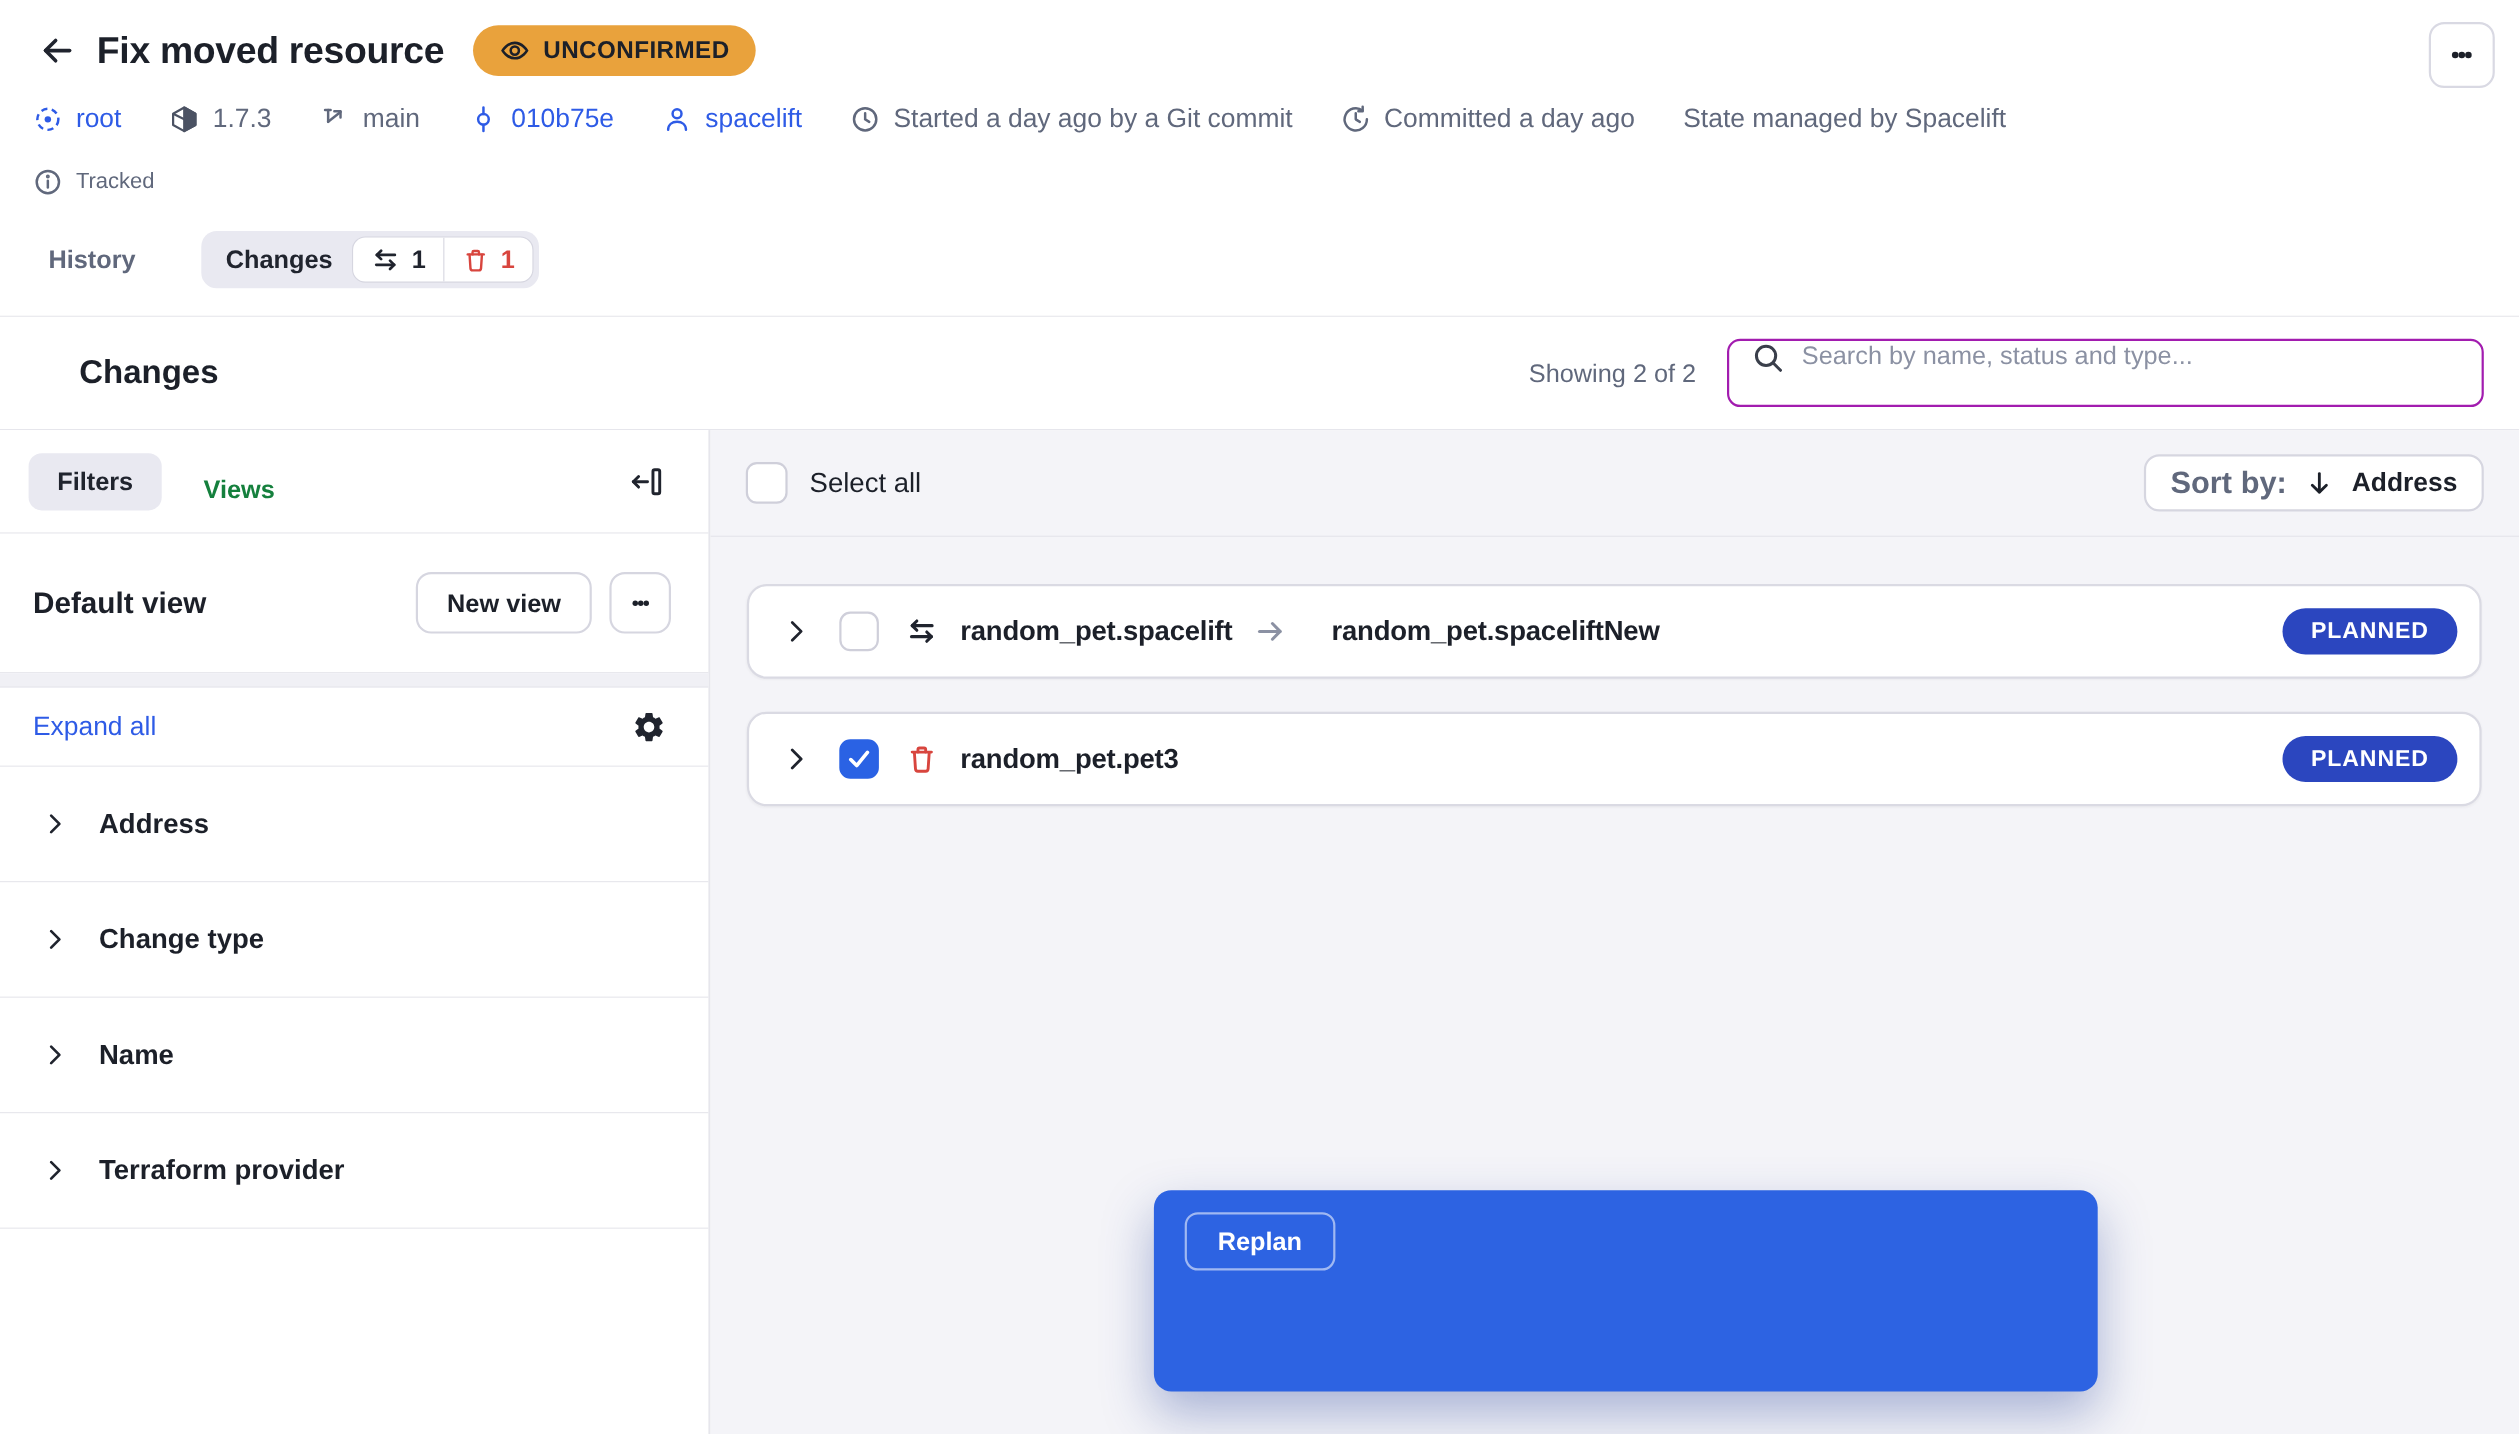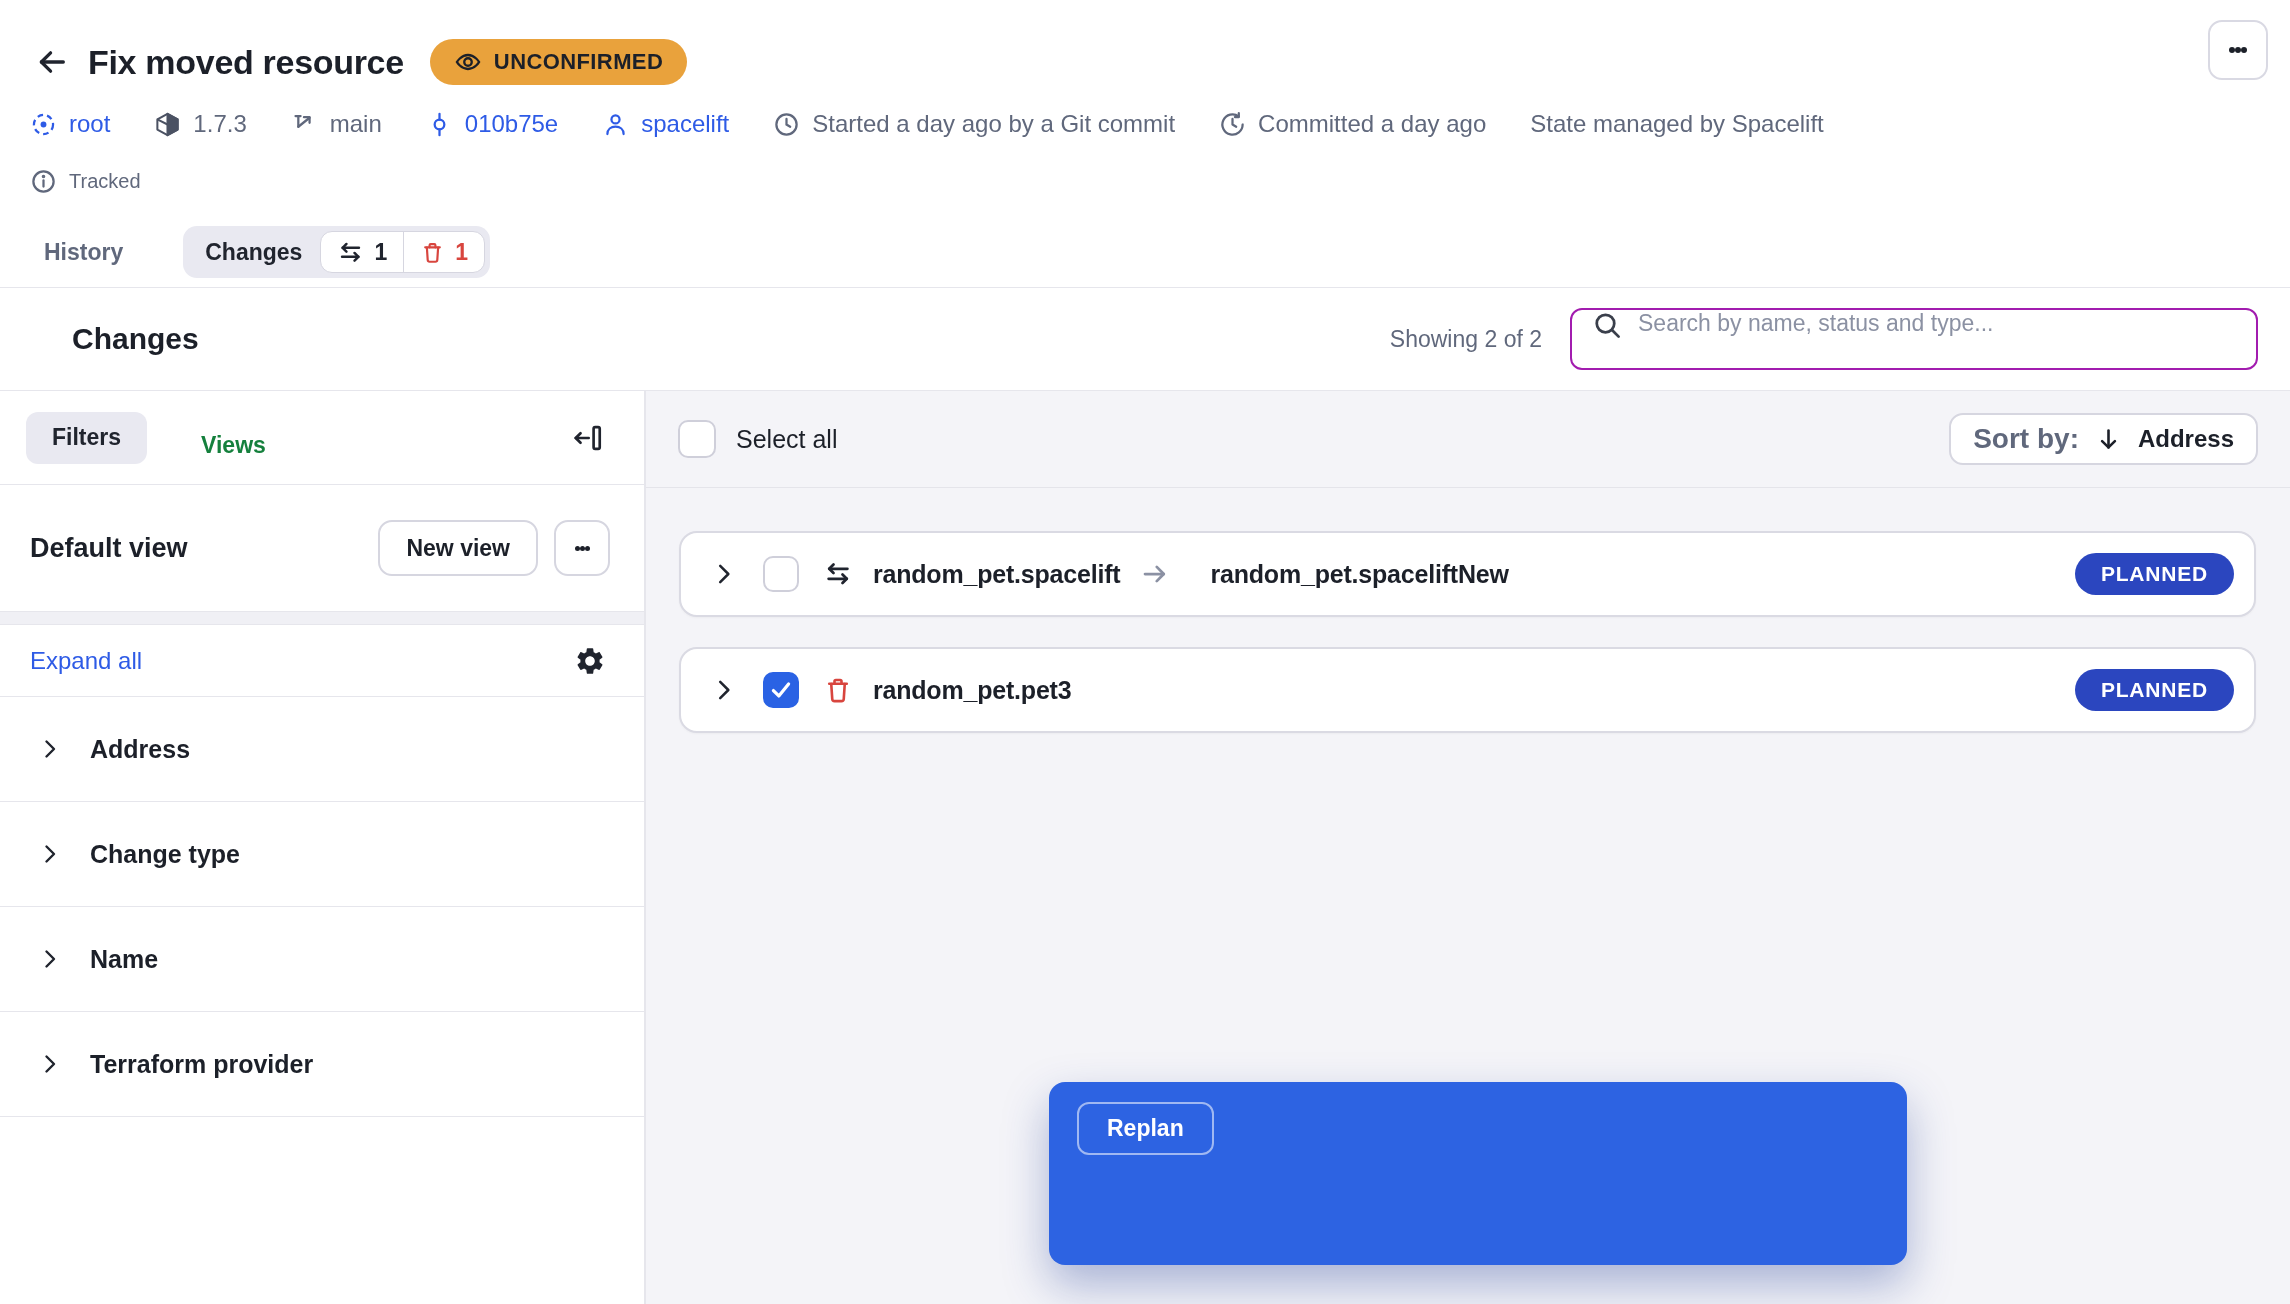--- a/index.html
+++ b/index.html
@@ -6,21 +6,21 @@
   html,body { background:#fff; }
   .page {
     position:relative; width:2290px; height:1304px; overflow:hidden;
     font-family:"Liberation Sans","DejaVu Sans",sans-serif;
     color:#20242e; background:#fff;
   }
   .ic { display:inline-flex; align-items:center; justify-content:center; flex:none; }
   svg { display:block; }
 
   
-  .hdr { padding:38px 30px 0 30px; height:288px; border-bottom:1px solid #e6e6ec; position:relative; }
+  .hdr { padding:22px 30px 0 30px; height:288px; border-bottom:1px solid #e6e6ec; position:relative; }
   .hdr-row1 { display:flex; align-items:center; height:48px; }
   .back-btn { width:44px; height:44px; display:flex; align-items:center; justify-content:center; cursor:pointer; }
   .run-title { font-size:34px; font-weight:700; margin-left:14px; letter-spacing:-0.3px; color:#1c2029; }
   .badge-unconfirmed {
     margin-left:26px; height:46px; display:inline-flex; align-items:center; gap:12px;
     background:#e9a23c; border-radius:23px; padding:0 24px;
     font-size:22px; font-weight:700; color:#1c2029; letter-spacing:0.4px;
   }
   .menu-btn {
     position:absolute; right:22px; top:20px; width:60px; height:60px;
@@ -58,21 +58,21 @@
   }
   .search-box input {
     border:none; outline:none; flex:1; font-size:23px; color:#20242e; background:transparent;
     font-family:"Liberation Sans","DejaVu Sans",sans-serif;
   }
   .search-box input::placeholder { color:#8b91a3; }
 
   
   .body { display:flex; height:913px; }
   .sidebar { width:646px; flex:none; background:#fff; border-right:2px solid #e6e6ec; }
-  .sb-tabs { height:94px; border-bottom:1px solid #e6e6ec; display:flex; align-items:center; padding:0 40px 0 26px;gap:16px; }
+  .sb-tabs { height:94px; border-bottom:1px solid #e6e6ec; display:flex; align-items:center; padding:0 40px 0 26px; }
   .pill-filters { height:52px; background:#e9e9f1; border-radius:12px; display:flex; align-items:center; padding:0 26px; font-size:23px; font-weight:700; color:#20242e; cursor:pointer; }
   .sb-views { margin-left:38px; font-size:23px; font-weight:700; color:#15803d; cursor:pointer;margin-top:16px; }
   .sb-tabs .spacer, .sb-default .spacer, .sb-expand .spacer, .select-bar .spacer, .toast-top .spacer { flex:1; }
   .sb-default { height:127px; border-bottom:1px solid #e6e6ec; display:flex; align-items:center; padding:0 34px 0 30px; }
   .default-view-label { font-size:27px; font-weight:700; color:#1c2029; }
   .btn-newview { height:56px; border:2px solid #d6d6e0; border-radius:14px; background:#fff; padding:0 26px; font-size:23px; font-weight:700; color:#1c2029; display:flex; align-items:center; cursor:pointer; }
   .btn-sb-dots { width:56px; height:56px; margin-left:16px; border:2px solid #d6d6e0; border-radius:14px; background:#fff; display:flex; align-items:center; justify-content:center; gap:5px; cursor:pointer; }
   .btn-sb-dots .dot { width:5px; height:5px; }
   .sb-gap { height:13px; background:#f0f0f5; border-bottom:1px solid #e6e6ec; }
   .sb-expand { height:72px; border-bottom:1px solid #e6e6ec; display:flex; align-items:center; padding:0 38px 0 30px; }

